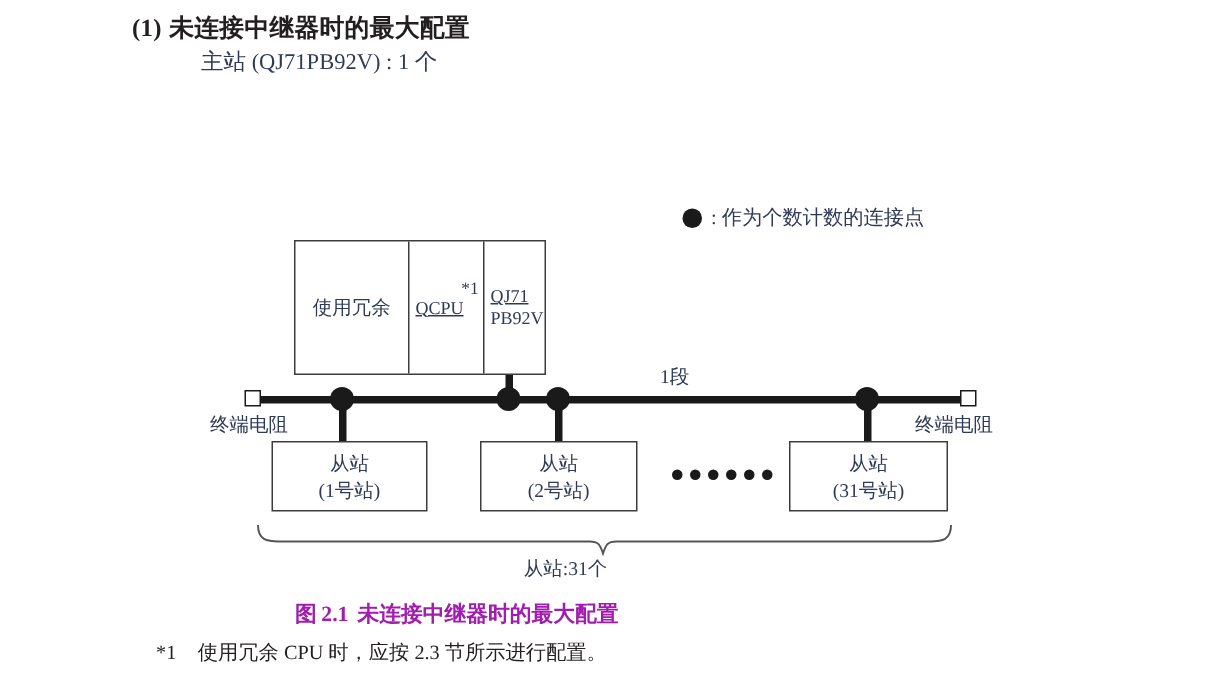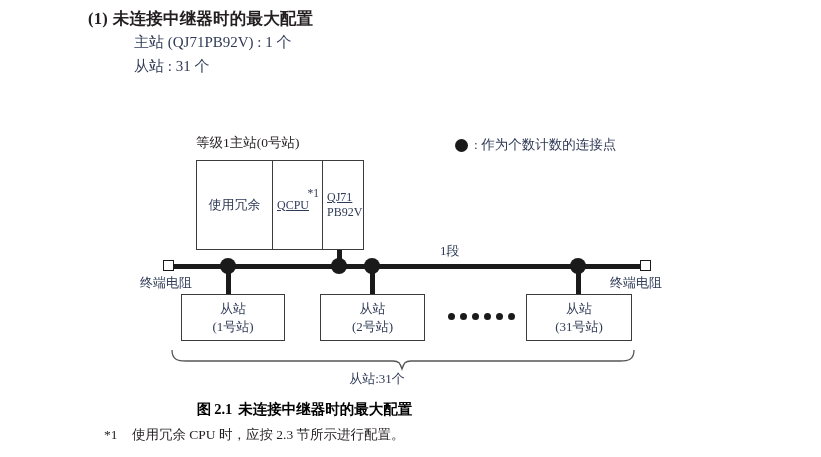--- a/index.html
+++ b/index.html
@@ -236,21 +236,21 @@
   #brace-label span { position: relative; left: 33px; }
 
   
   #figure-caption {
     left: 0;
     top: 400px;
     width: 673px;
     text-align: center;
     font-size: 14.5px;
     font-weight: bold;
-    color: #000000;
+    color: #a21caf;
     white-space: nowrap;
   }
   #figure-caption span { position: relative; left: -16px; }
   #figure-caption .cap-num { margin: 0 6px 0 3px; }
 
   #footnote {
     left: 104px;
     top: 426px;
     font-size: 13.5px;
     color: #231f20;
@@ -260,31 +260,29 @@
 </style>
 </head>
 <body>
 
 <div class="abs" id="header-block">
   <div id="heading-row">
     <span id="heading-number">(1)</span>
     <span id="heading-title">未连接中继器时的最大配置</span>
   </div>
   <div class="spec-line">主站 (QJ71PB92V) : 1 个</div>
-  <div class="spec-line">从站 : 31 个</div>
 </div>
 
 <div class="abs" id="diagram">
 
   <div class="abs" id="legend">
     <span id="legend-dot"></span>
     <span id="legend-text">: 作为个数计数的连接点</span>
   </div>
 
-  <div class="abs" id="rack-label">等级1主站(0号站)</div>
 
   <div class="abs" id="rack">
     <div class="rack-cell" id="cell-power">使用冗余</div>
     <div class="rack-cell" id="cell-qcpu">
       <span id="cell-qcpu-label">QCPU</span>
       <span id="cell-qcpu-note">*1</span>
     </div>
     <div class="rack-cell" id="cell-master">
       <span id="cell-master-l1">QJ71</span>
       <span>PB92V</span>

